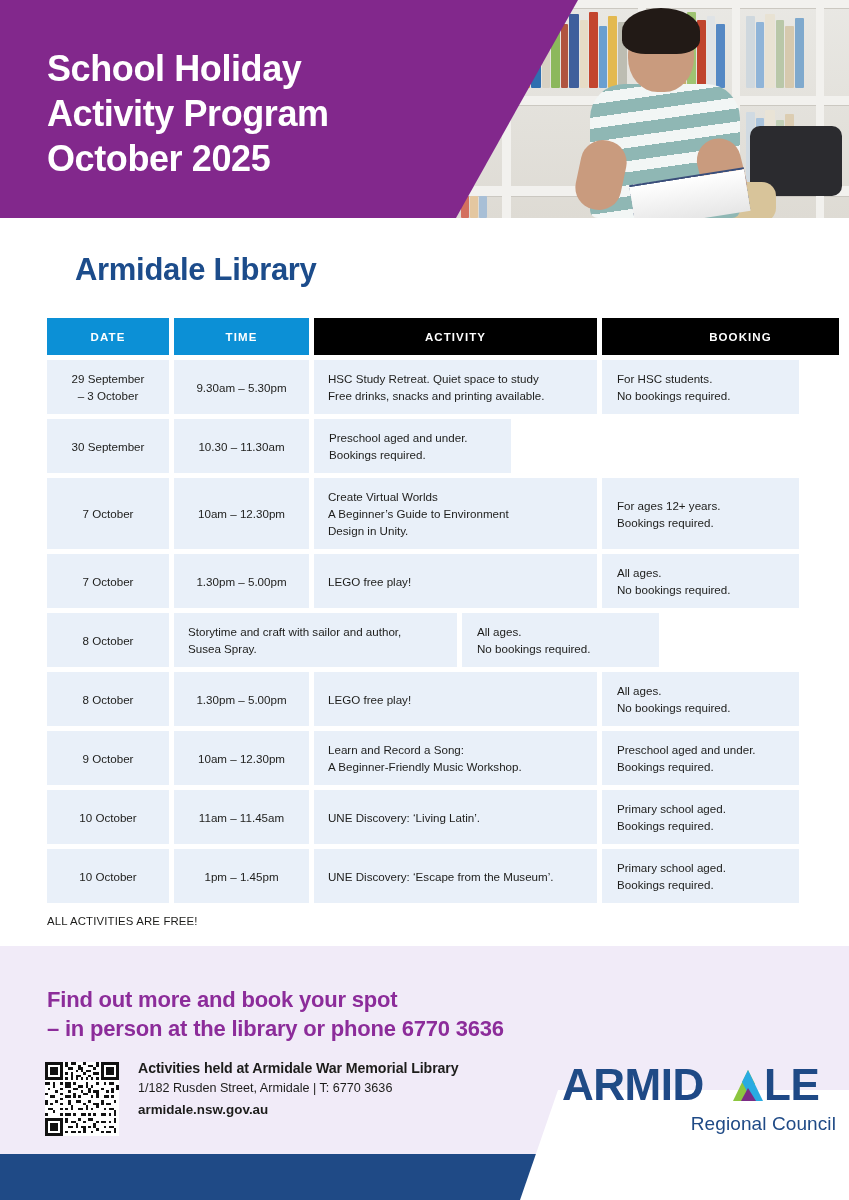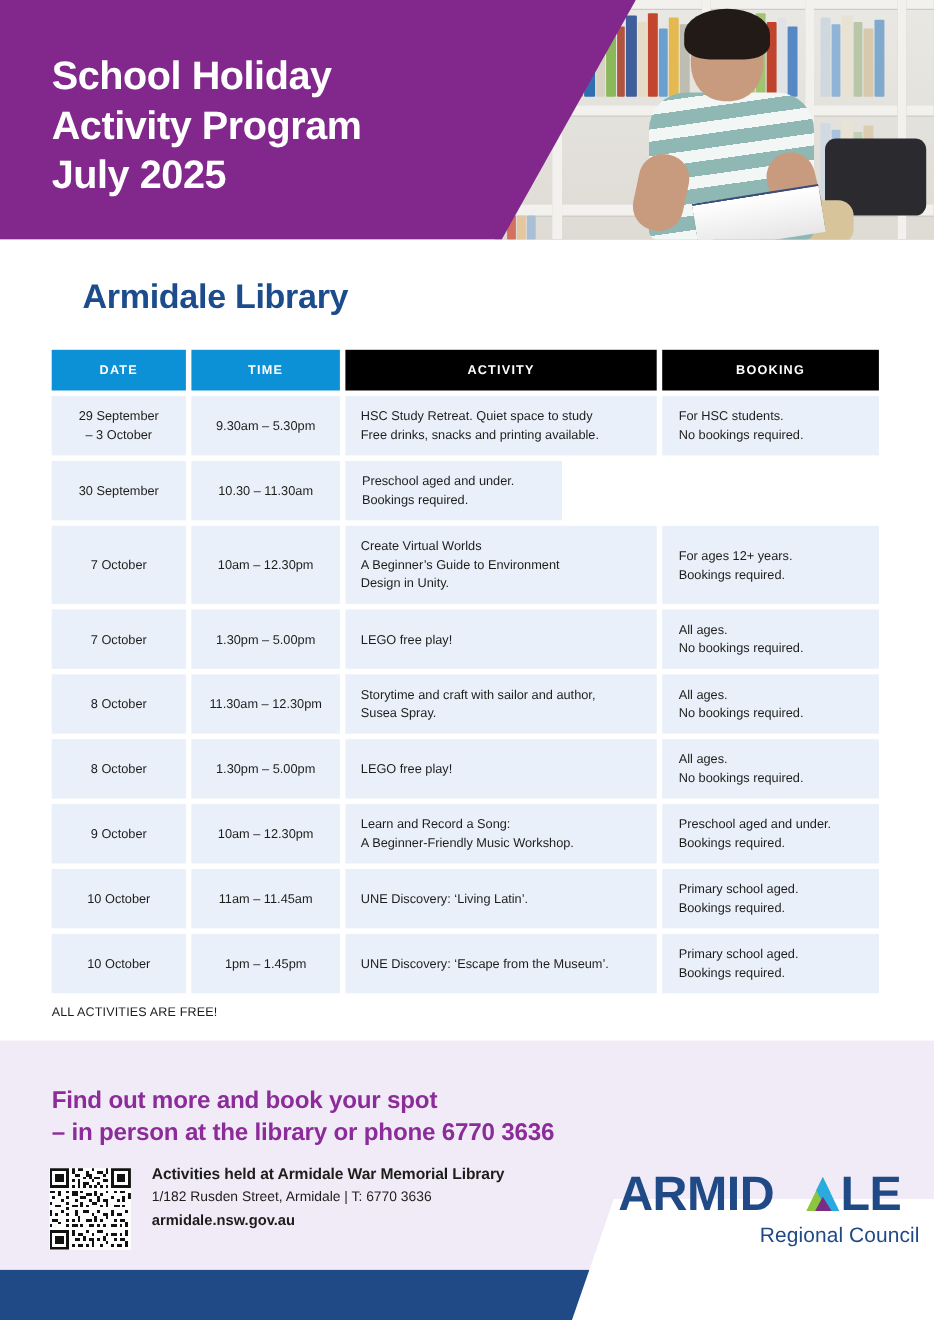--- a/index.html
+++ b/index.html
@@ -153,21 +153,21 @@
     font-size: 11.6px;
     line-height: 17px;
     display: flex;
     align-items: center;
     padding: 10px 0;
     box-sizing: border-box;
   }
   .c0 { width: 122px; flex: 0 0 122px; }
   .c1 { width: 135px; flex: 0 0 135px; }
   .c2 { width: 283px; flex: 0 0 283px; }
-  .c3 { width: 197px; flex: 0 0 197px; }
+  .c3 { width: 197px; flex: 0 0 197px; padding-left: 40px; }
   .cell.c0, .cell.c1 {
     justify-content: center;
     text-align: center;
   }
   .cell.c2 { padding-left: 14px; padding-right: 10px; }
   .cell.c3 { padding-left: 15px; padding-right: 10px; }
   .cell .txt { white-space: pre-line; }
 
   .free-note {
     position: absolute;
@@ -319,21 +319,21 @@
       <div class="photo-arm-l"></div>
       <div class="photo-arm-r"></div>
       <div class="photo-boy-head"></div>
       <div class="photo-boy-hair"></div>
       <div class="photo-book"></div>
     </div>
 
     <div class="header-purple"></div>
     <div class="header-title">School Holiday
 Activity Program
-July 2025</div>
+October 2025</div>
   </div>
 
   <div class="library-name">Armidale Library</div>
 
   <div class="table">
     <div class="trow">
       <div class="hcell c0">DATE</div>
       <div class="hcell c1">TIME</div>
       <div class="hcell c2">ACTIVITY</div>
       <div class="hcell c3">BOOKING</div>
@@ -400,23 +400,20 @@
         </div>
       <div class="cell c3">
           <span class="txt">All ages.
 No bookings required.</span>
         </div>
     </div>
 
     <div class="trow">
       <div class="cell c0">
           <span class="txt">8 October</span>
-        </div>
-      <div class="cell c1">
-          <span class="txt">11.30am – 12.30pm</span>
         </div>
       <div class="cell c2">
           <span class="txt">Storytime and craft with sailor and author,
 Susea Spray.</span>
         </div>
       <div class="cell c3">
           <span class="txt">All ages.
 No bookings required.</span>
         </div>
     </div>

